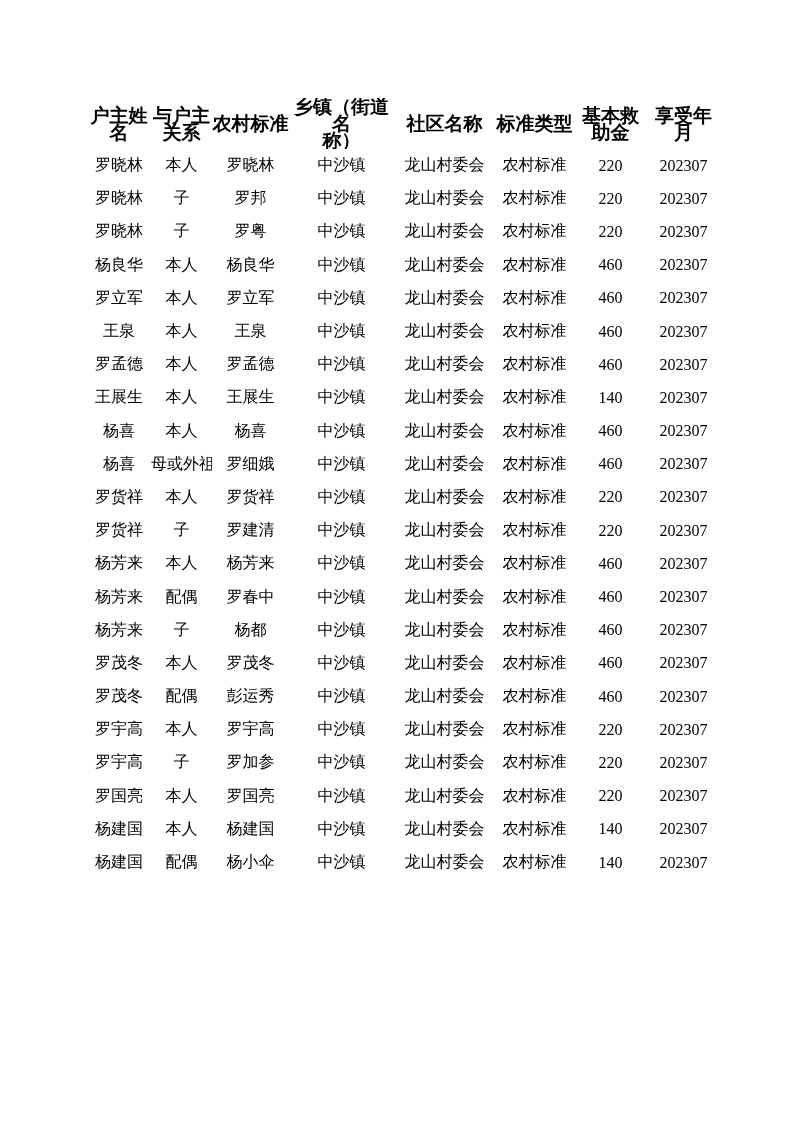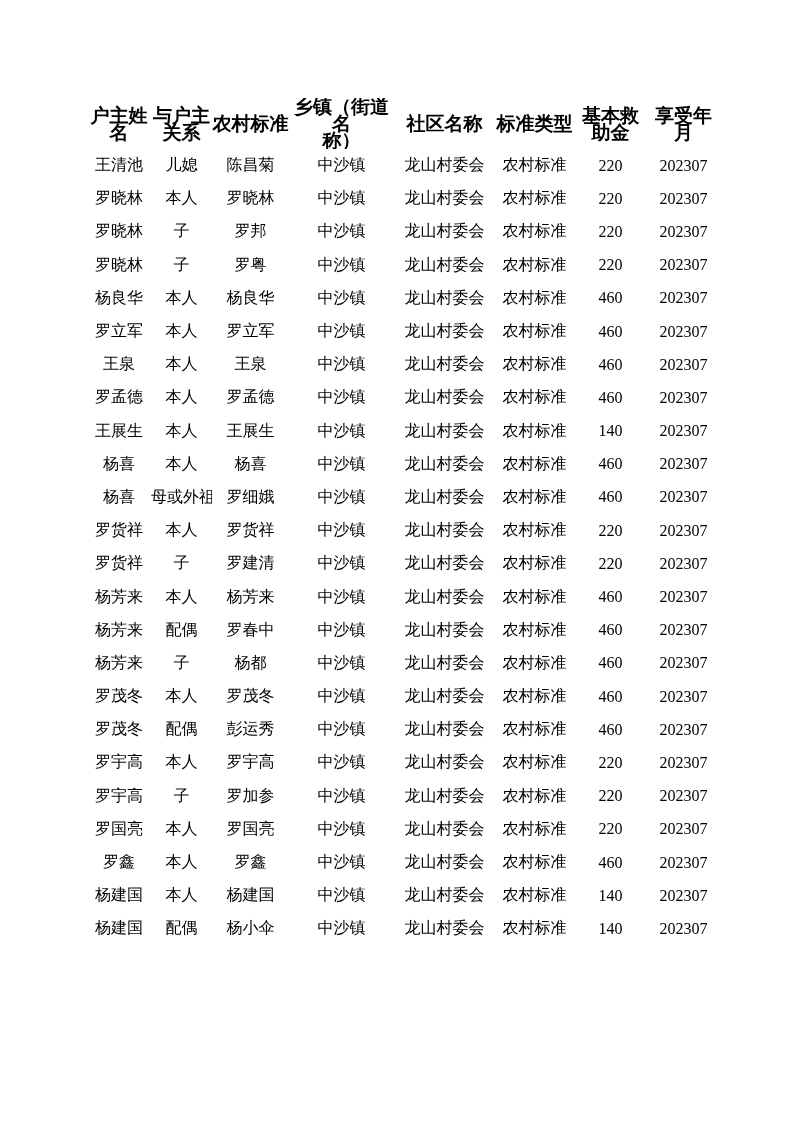--- a/index.html
+++ b/index.html
@@ -76,30 +76,20 @@
         <th>乡镇（街道名
 称）</th>
         <th>社区名称</th>
         <th>标准类型</th>
         <th>基本救助金</th>
         <th>享受年月</th>
       </tr>
     </thead>
     <tbody id="table-body">
         <tr>
-          <td>王清池</td>
-          <td>儿媳</td>
-          <td>陈昌菊</td>
-          <td>中沙镇</td>
-          <td>龙山村委会</td>
-          <td>农村标准</td>
-          <td>220</td>
-          <td>202307</td>
-        </tr>
-        <tr>
           <td>罗晓林</td>
           <td>本人</td>
           <td>罗晓林</td>
           <td>中沙镇</td>
           <td>龙山村委会</td>
           <td>农村标准</td>
           <td>220</td>
           <td>202307</td>
         </tr>
         <tr>
@@ -283,30 +273,20 @@
           <td>202307</td>
         </tr>
         <tr>
           <td>罗国亮</td>
           <td>本人</td>
           <td>罗国亮</td>
           <td>中沙镇</td>
           <td>龙山村委会</td>
           <td>农村标准</td>
           <td>220</td>
-          <td>202307</td>
-        </tr>
-        <tr>
-          <td>罗鑫</td>
-          <td>本人</td>
-          <td>罗鑫</td>
-          <td>中沙镇</td>
-          <td>龙山村委会</td>
-          <td>农村标准</td>
-          <td>460</td>
           <td>202307</td>
         </tr>
         <tr>
           <td>杨建国</td>
           <td>本人</td>
           <td>杨建国</td>
           <td>中沙镇</td>
           <td>龙山村委会</td>
           <td>农村标准</td>
           <td>140</td>

